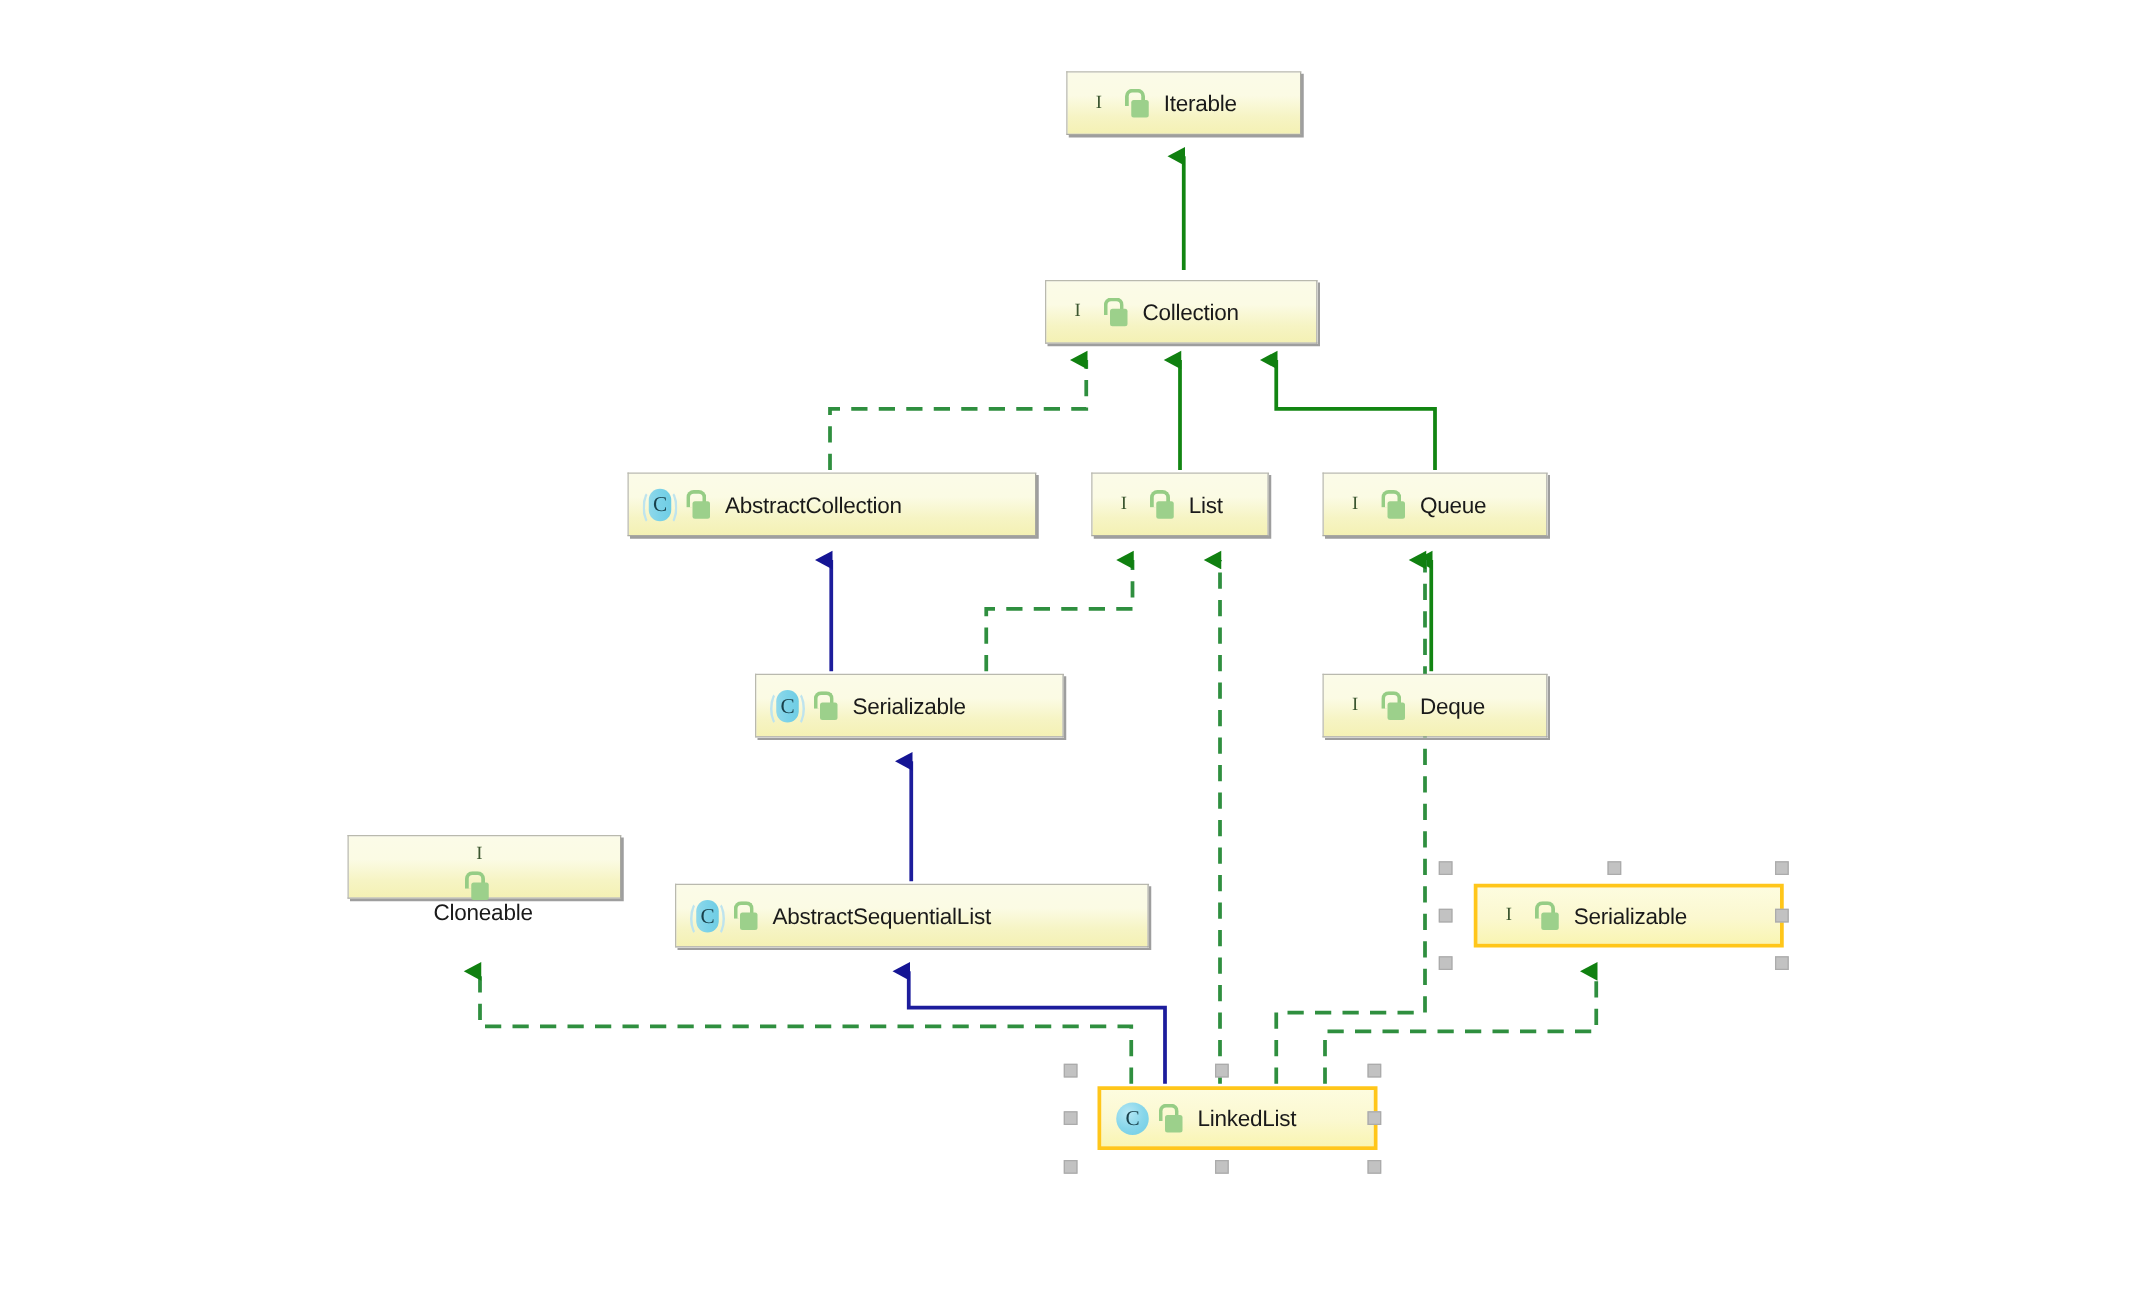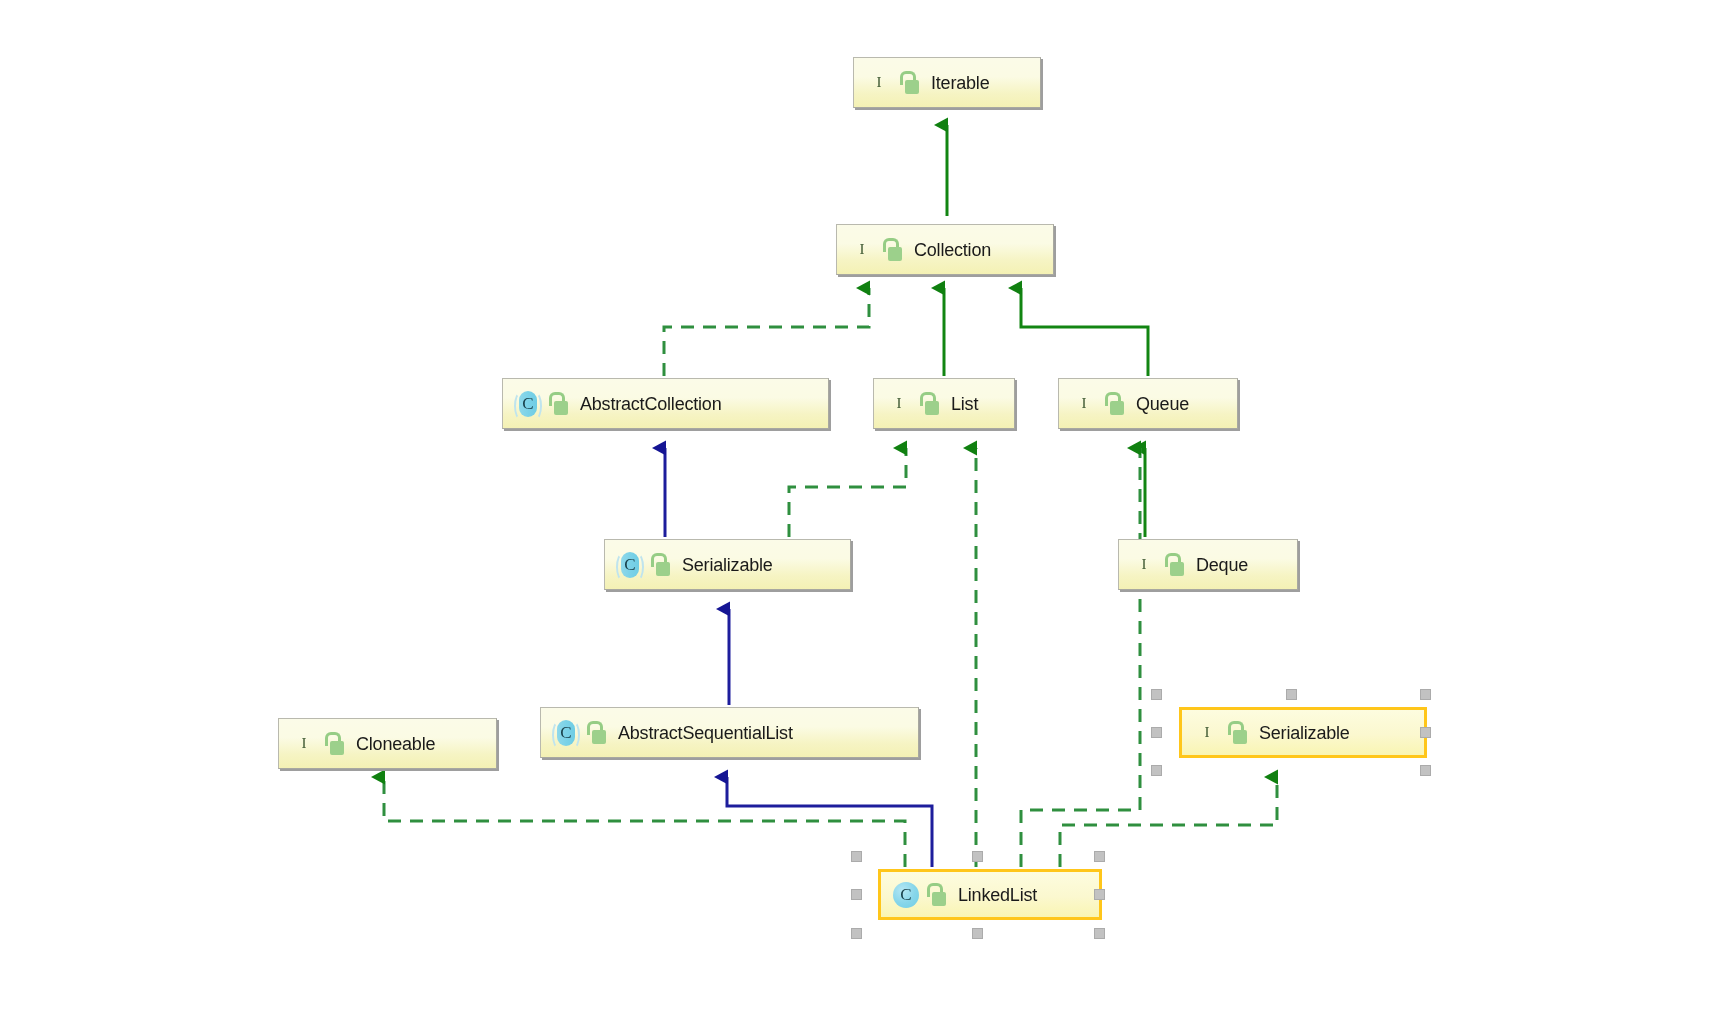--- a/index.html
+++ b/index.html
@@ -253,30 +253,30 @@
         <span class="arcR"></span>
         <span class="cglyph">C</span>
       </span>
     <span class="ic-lock" style="margin-left:6px;">
         <span class="shackle"></span>
         <span class="body"></span>
       </span>
     <span class="node-label">Serializable</span>
   </div>
 
-  <div class="node" style="left:1118px; top:539px; width:180px; height:51px;">
+  <div class="node" style="left:1058px; top:539px; width:180px; height:51px;">
     <span class="ic"><span class="ic-iface"></span></span>
     <span class="ic-lock">
         <span class="shackle"></span>
         <span class="body"></span>
       </span>
     <span class="node-label">Deque</span>
   </div>
 
-  <div class="node" style="left:278px; top:718px; width:219px; height:51px;">
+  <div class="node" style="left:278px; top:668px; width:219px; height:51px;flex-direction:column;">
     <span class="ic"><span class="ic-iface"></span></span>
     <span class="ic-lock">
         <span class="shackle"></span>
         <span class="body"></span>
       </span>
     <span class="node-label">Cloneable</span>
   </div>
 
   <div class="node" style="left:540px; top:707px; width:379px; height:51px;">
     <span class="ic-class">

